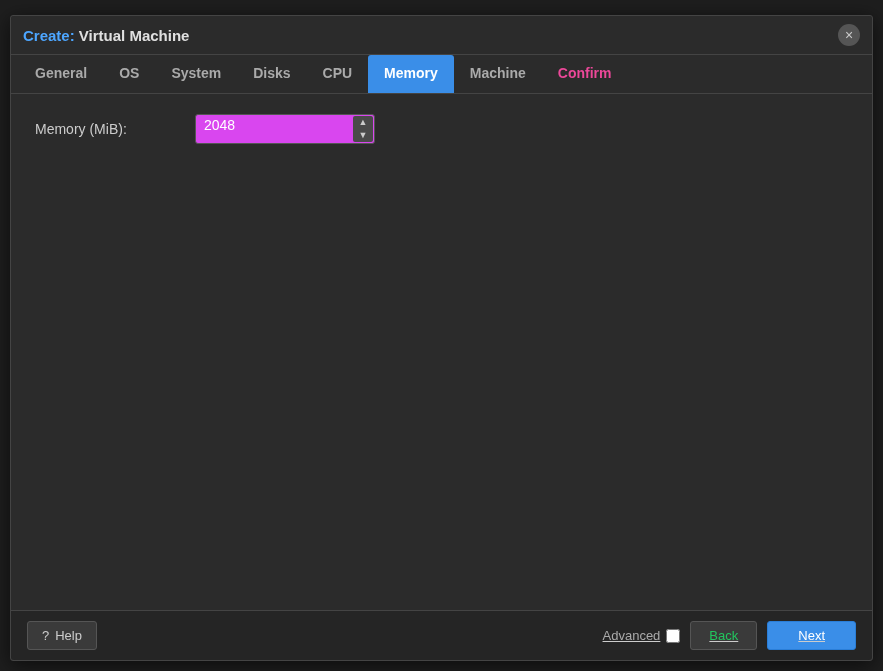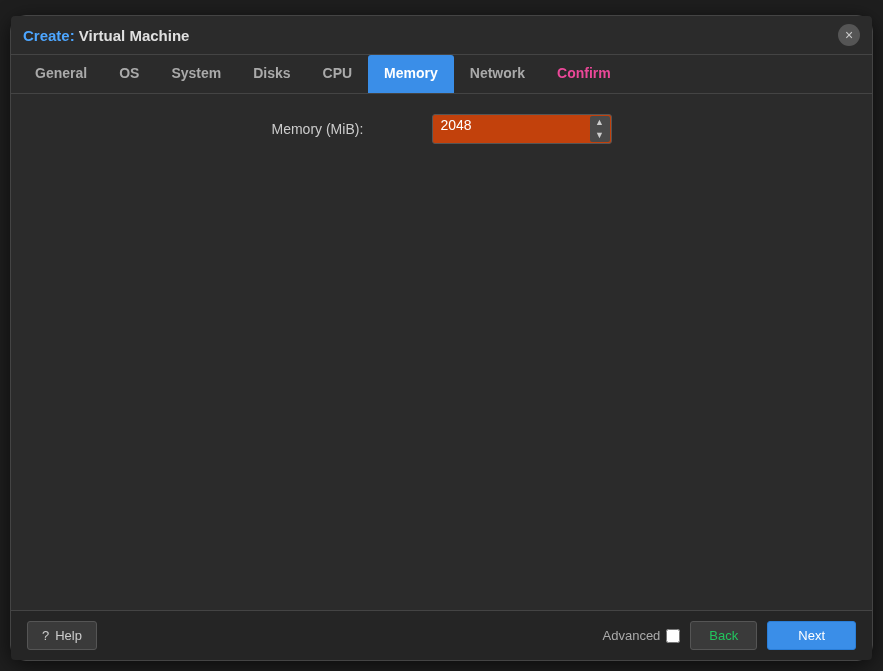--- a/index.html
+++ b/index.html
@@ -24,21 +24,21 @@
 
     
     .dialog-overlay {
       position: absolute;
       top: 15px;
       left: 10px;
       right: 10px;
       bottom: 10px;
       background: #2b2b2b;
       border: 1px solid #444;
-      border-radius: 16px;
+      border-radius: 3px;
       display: flex;
       flex-direction: column;
       box-shadow: 0 4px 20px rgba(0,0,0,0.6);
     }
 
     
     .dialog-titlebar {
       display: flex;
       align-items: center;
       justify-content: space-between;
@@ -110,21 +110,20 @@
       padding: 20px 24px;
       overflow-y: auto;
       background: #2b2b2b;
     }
 
     
     .form-row {
       display: flex;
       align-items: center;
       margin-bottom: 16px;
-      justify-content: center;
     }
 
     .form-label {
       width: 160px;
       color: #ccc;
       font-size: 14px;
     }
 
     .form-control {
       display: flex;
@@ -132,21 +131,21 @@
     }
 
     .spinbox {
       position: relative;
       display: flex;
       align-items: center;
     }
 
     .spinbox input {
       width: 180px;
-      background: #c2410c;
+      background: #d946ef;
       border: 1px solid #555;
       border-radius: 3px;
       color: #fff;
       font-size: 14px;
       padding: 4px 28px 12px 8px;
       outline: none;
       height: 30px;
     }
 
     .spinbox-arrows {
@@ -202,20 +201,21 @@
       font-size: 13px;
       display: flex;
       align-items: center;
       gap: 6px;
     }
 
     .footer-right {
       display: flex;
       align-items: center;
       gap: 10px;
+      text-decoration: underline;
     }
 
     .advanced-row {
       display: flex;
       align-items: center;
       gap: 6px;
       color: #aaa;
       font-size: 13px;
     }
 
@@ -263,21 +263,21 @@
     </button>
   </div>
 
   <div class="tab-bar">
     <div class="tab-item">General</div>
     <div class="tab-item">OS</div>
     <div class="tab-item">System</div>
     <div class="tab-item">Disks</div>
     <div class="tab-item">CPU</div>
     <div class="tab-item active">Memory</div>
-    <div class="tab-item">Network</div>
+    <div class="tab-item">Machine</div>
     <div class="tab-item disabled">Confirm</div>
   </div>
 
   <div class="dialog-body">
     <div class="form-row">
       <div class="form-label">Memory (MiB):</div>
       <div class="form-control">
         <div class="spinbox">
           <input type="number" value="2048" style="">
           <div class="spinbox-arrows">

